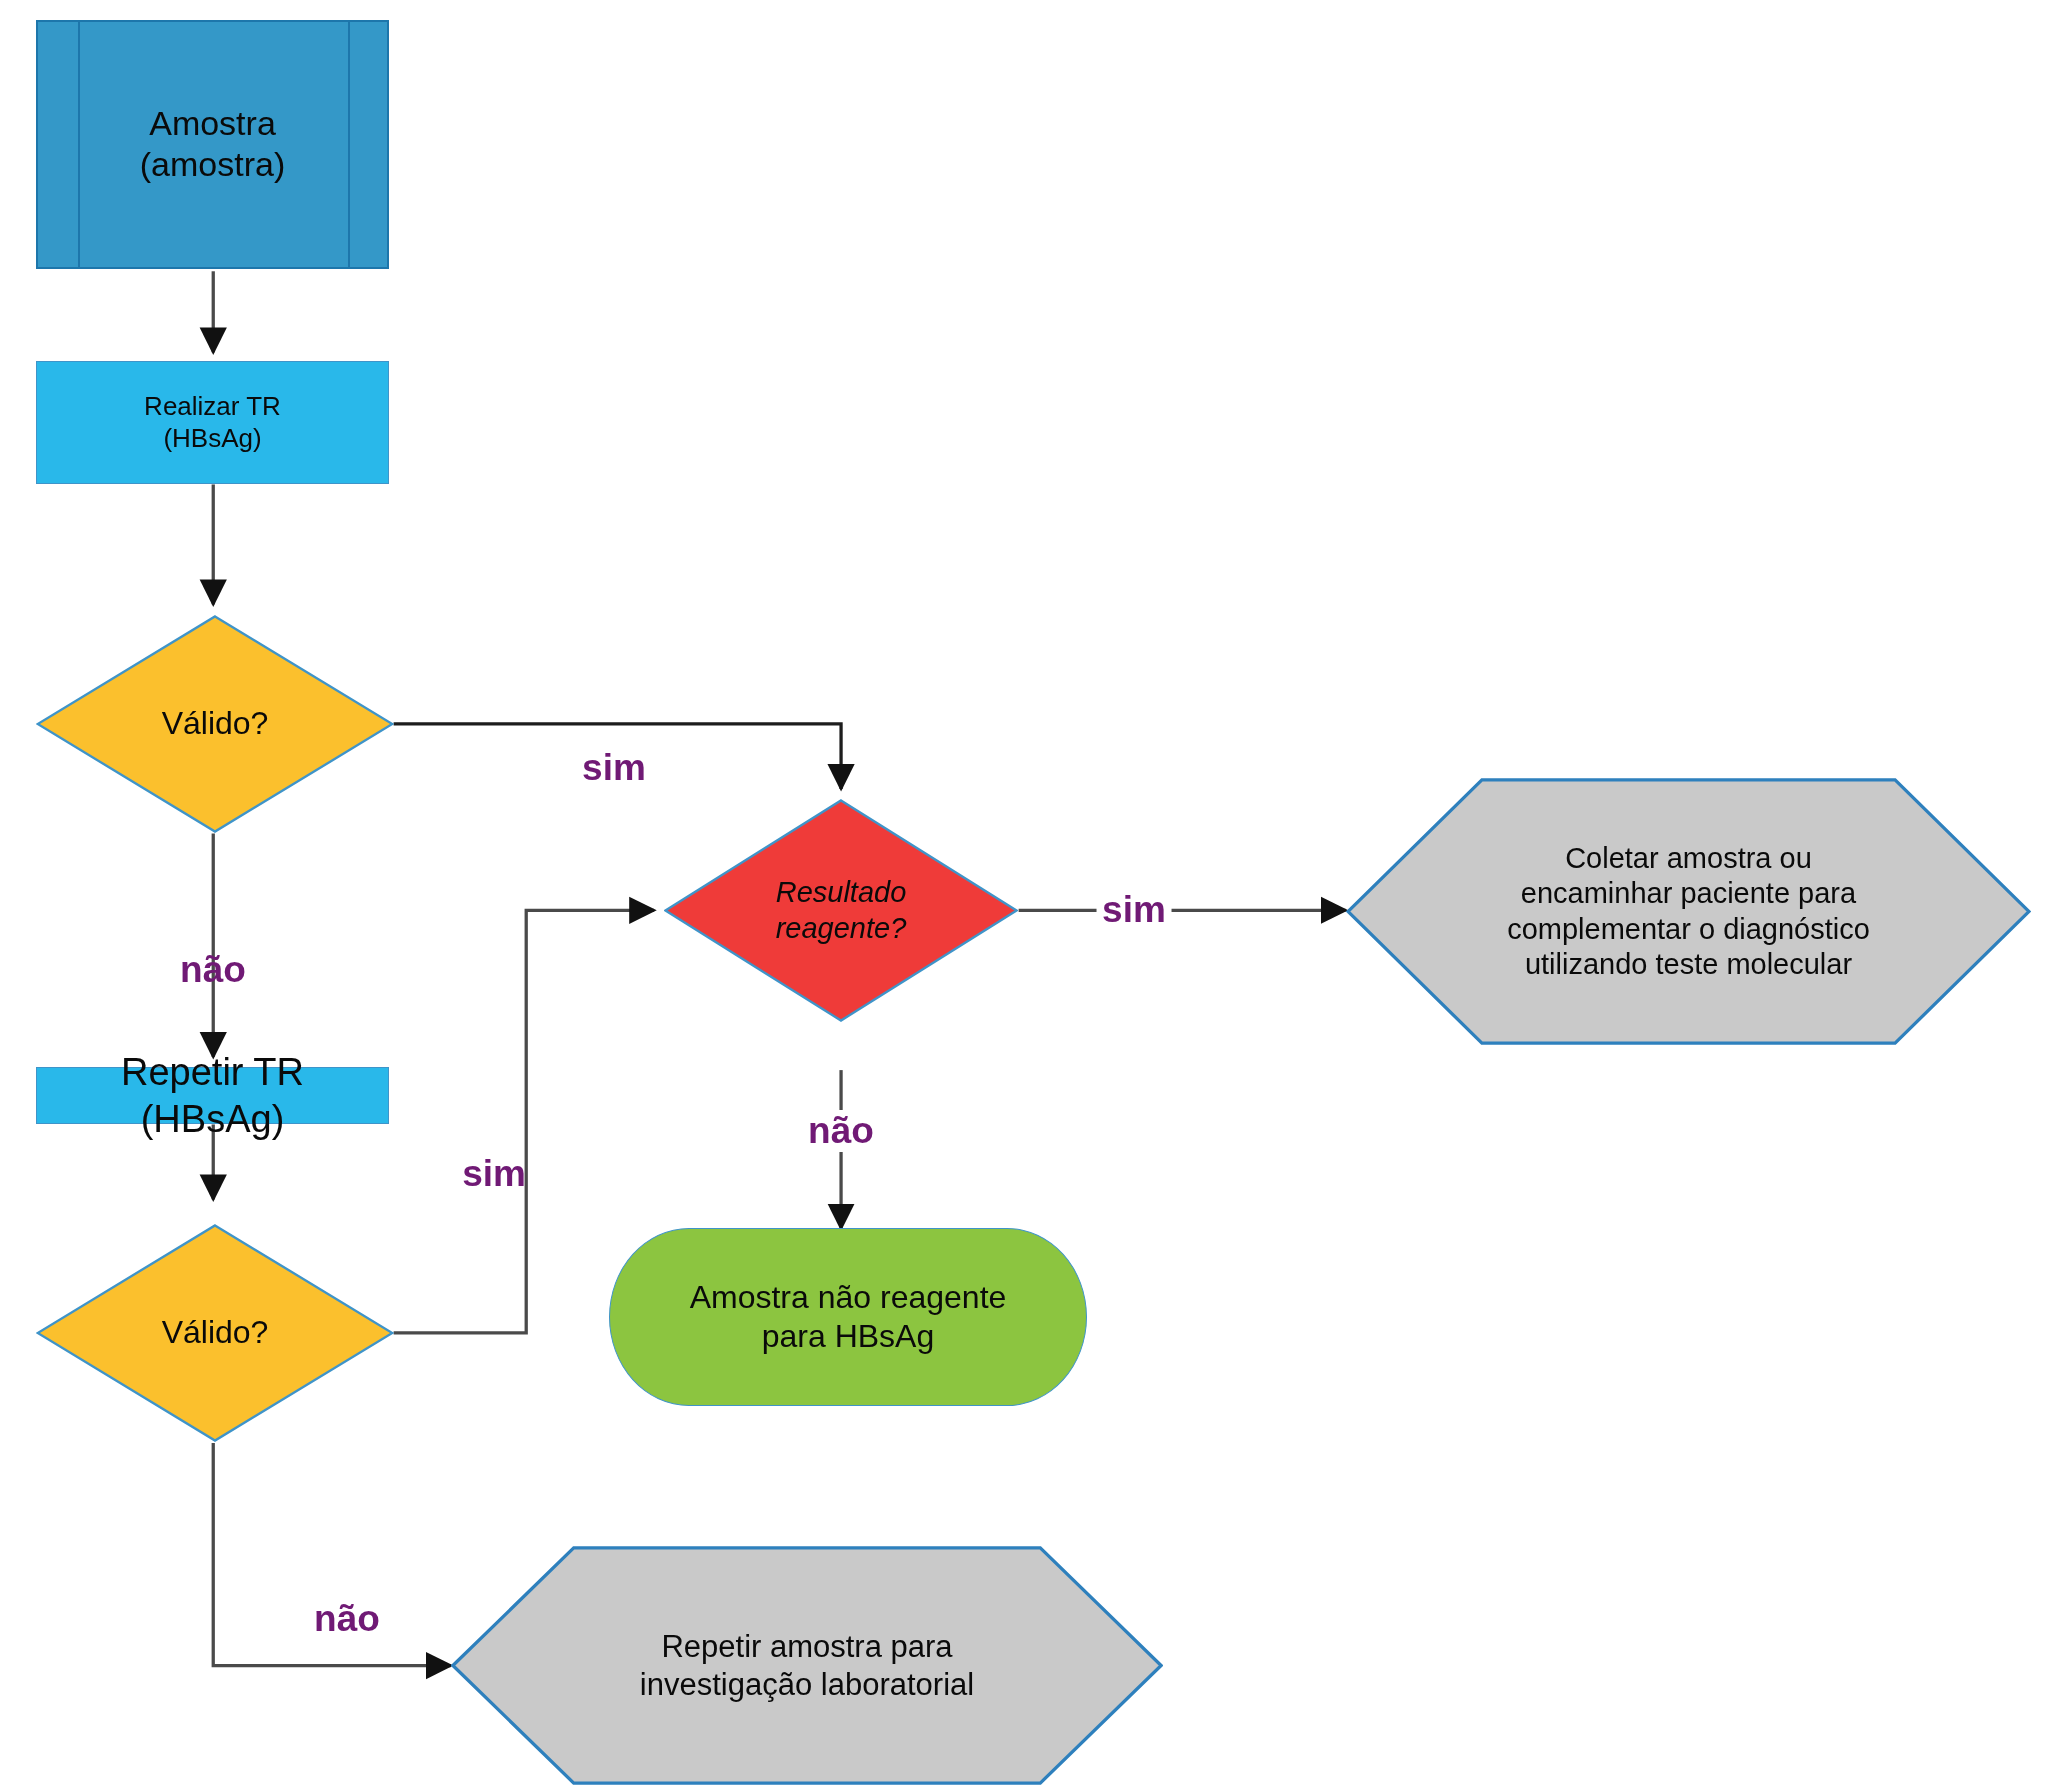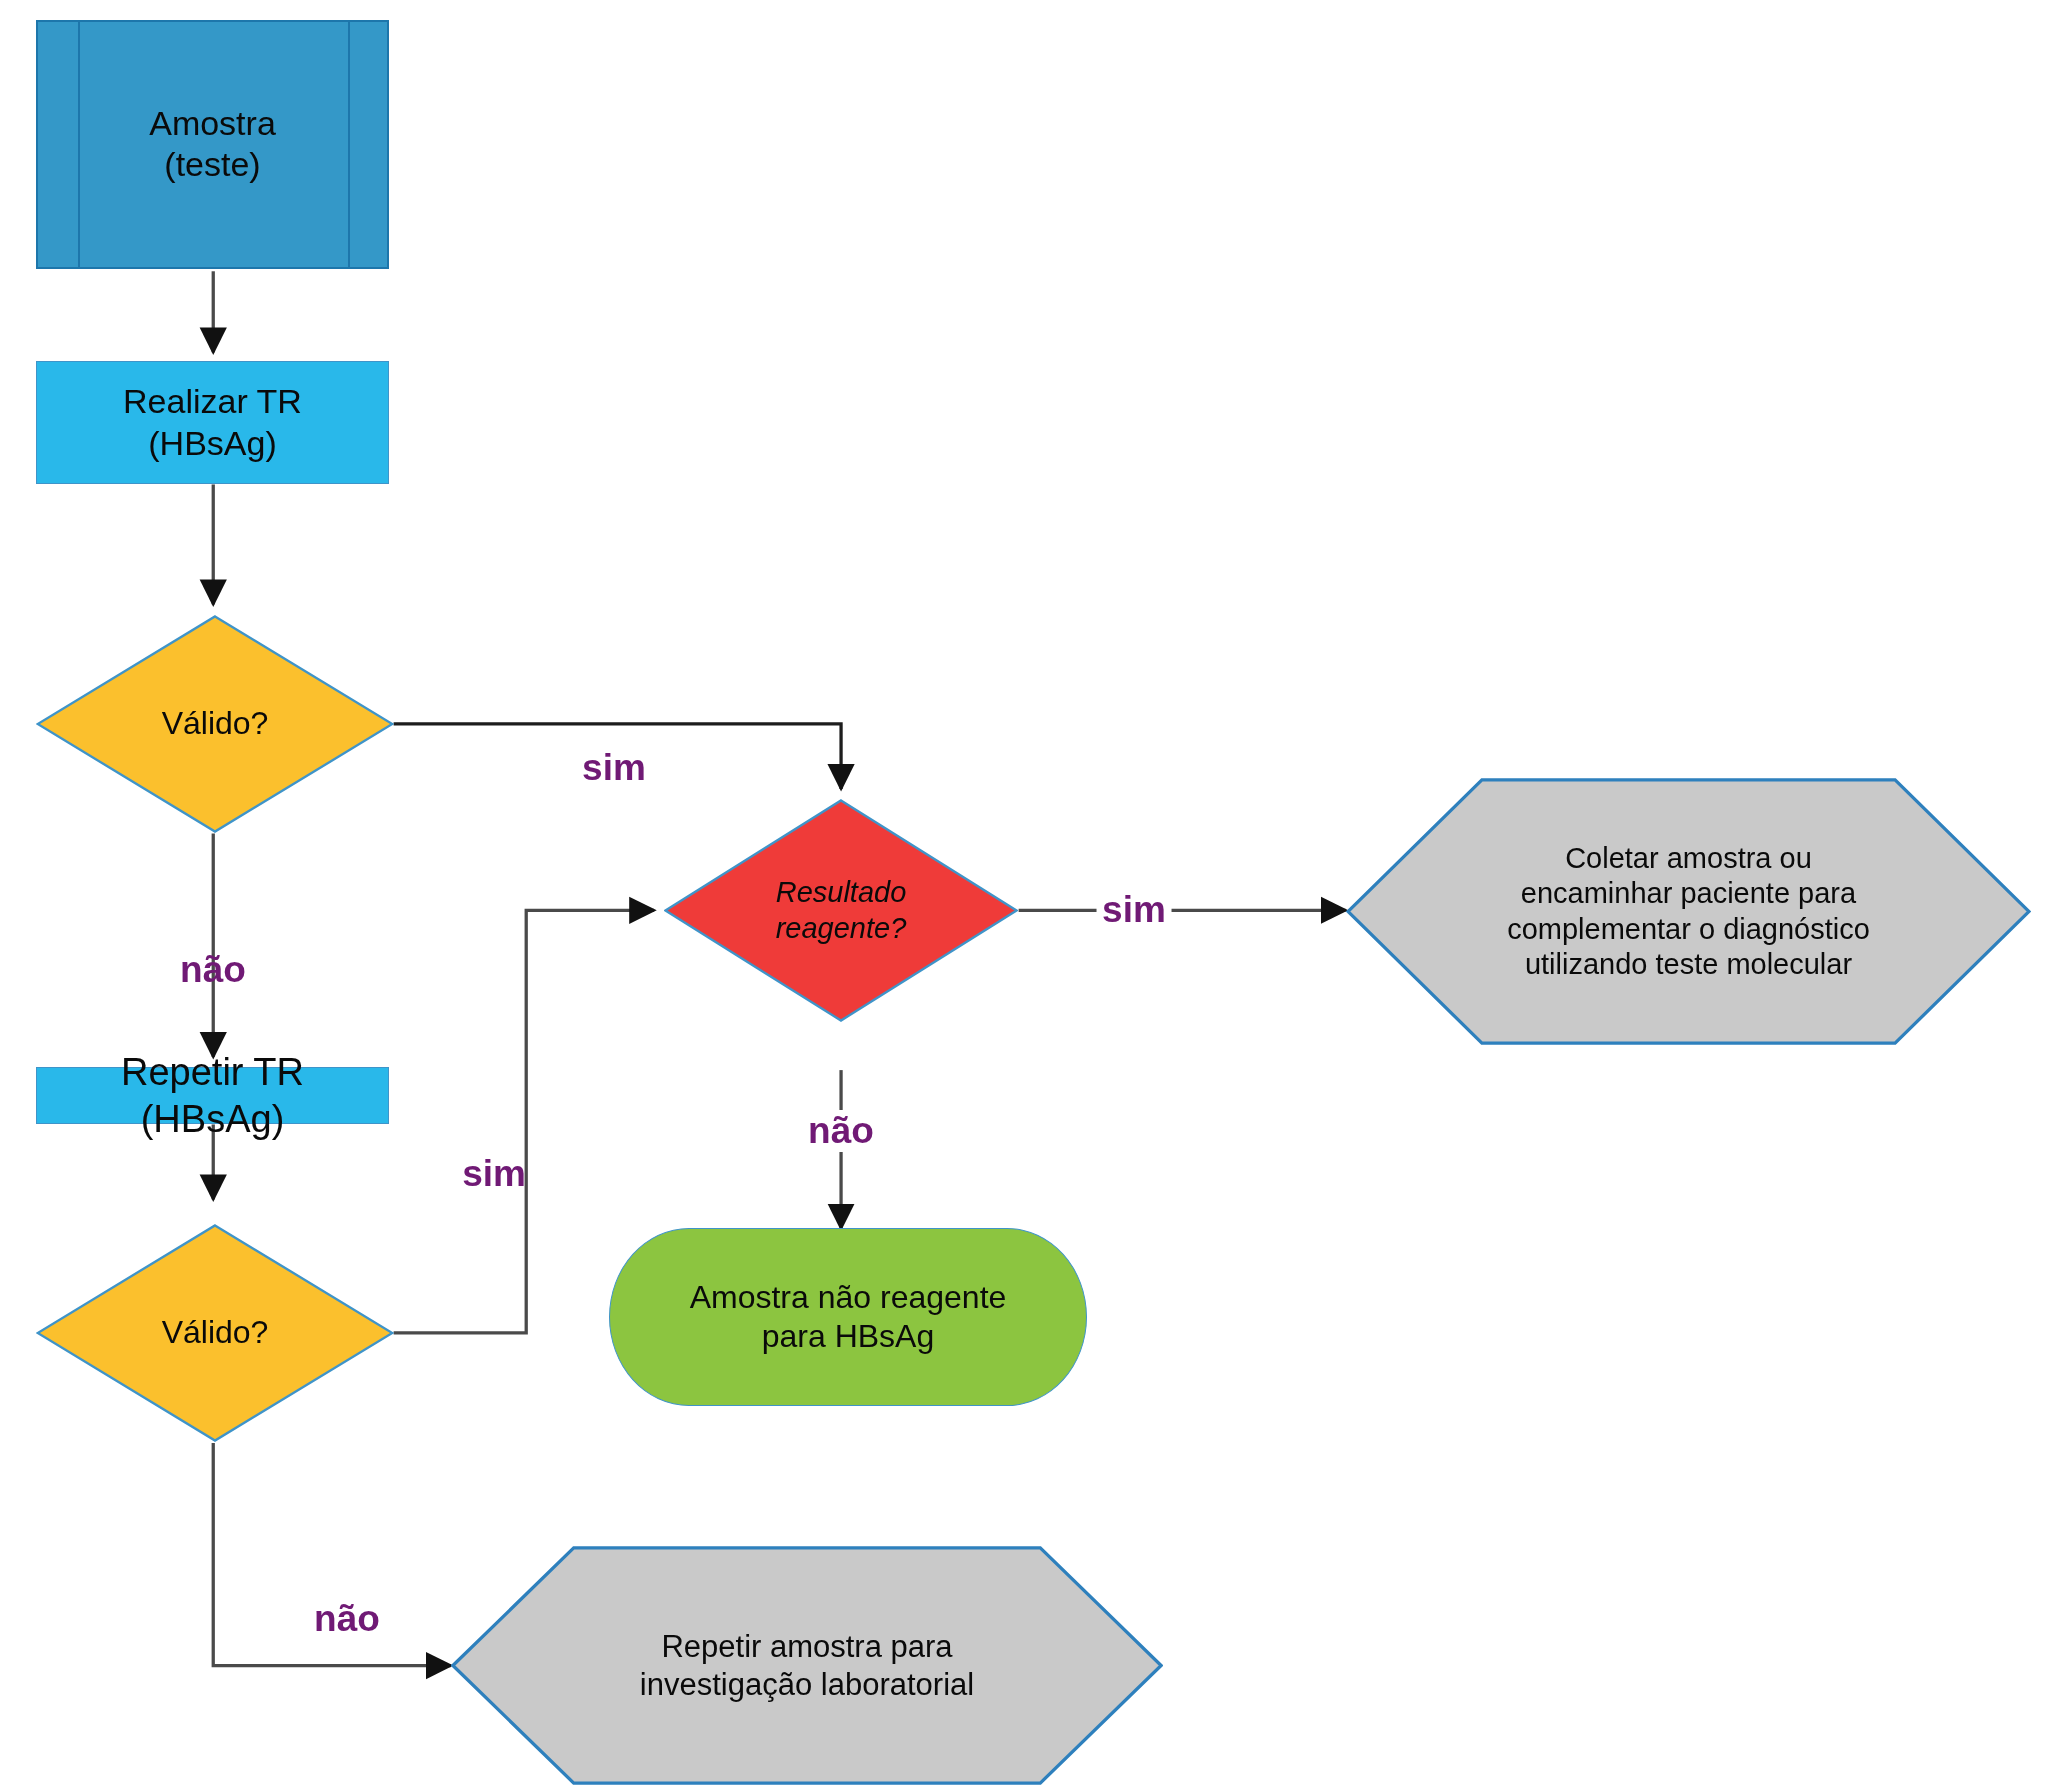--- a/index.html
+++ b/index.html
@@ -91,25 +91,25 @@
 
     <path d="M2174,1943 L2872,1943" stroke="#4a4a4a" stroke-width="7" fill="none" marker-end="url(#arrow)"></path>
 
     <path d="M1795,2284 L1795,2622" stroke="#4a4a4a" stroke-width="7" fill="none" marker-end="url(#arrow)"></path>
   </svg>
 
   <div class="node shape-data" style="left:36px;top:19.7px;width:353px;height:249px;">
     <span class="bar" style="left:40px;"></span>
     <span class="bar" style="left:310px;"></span>
     <span class="node-label" style="font-size:34px;">Amostra
-(teste)</span>
+(amostra)</span>
   </div>
 
   <div class="node shape-process" style="left:36px;top:361px;width:353px;height:123px;">
-    <span class="node-label" style="font-size:34px;">Realizar TR
+    <span class="node-label" style="font-size:26px;">Realizar TR
 (HBsAg)</span>
   </div>
 
   <div class="node shape-diamond" style="left:36px;top:615px;width:358px;height:218px;">
     <svg width="358" height="218" viewBox="0 0 764 466">
       <polygon points="382,3 761,233 382,463 3,233" fill="#fbc02d" stroke="#3f94c9" stroke-width="5"></polygon>
     </svg>
     <span class="node-label" style="font-size:32px;">Válido?</span>
   </div>
 

